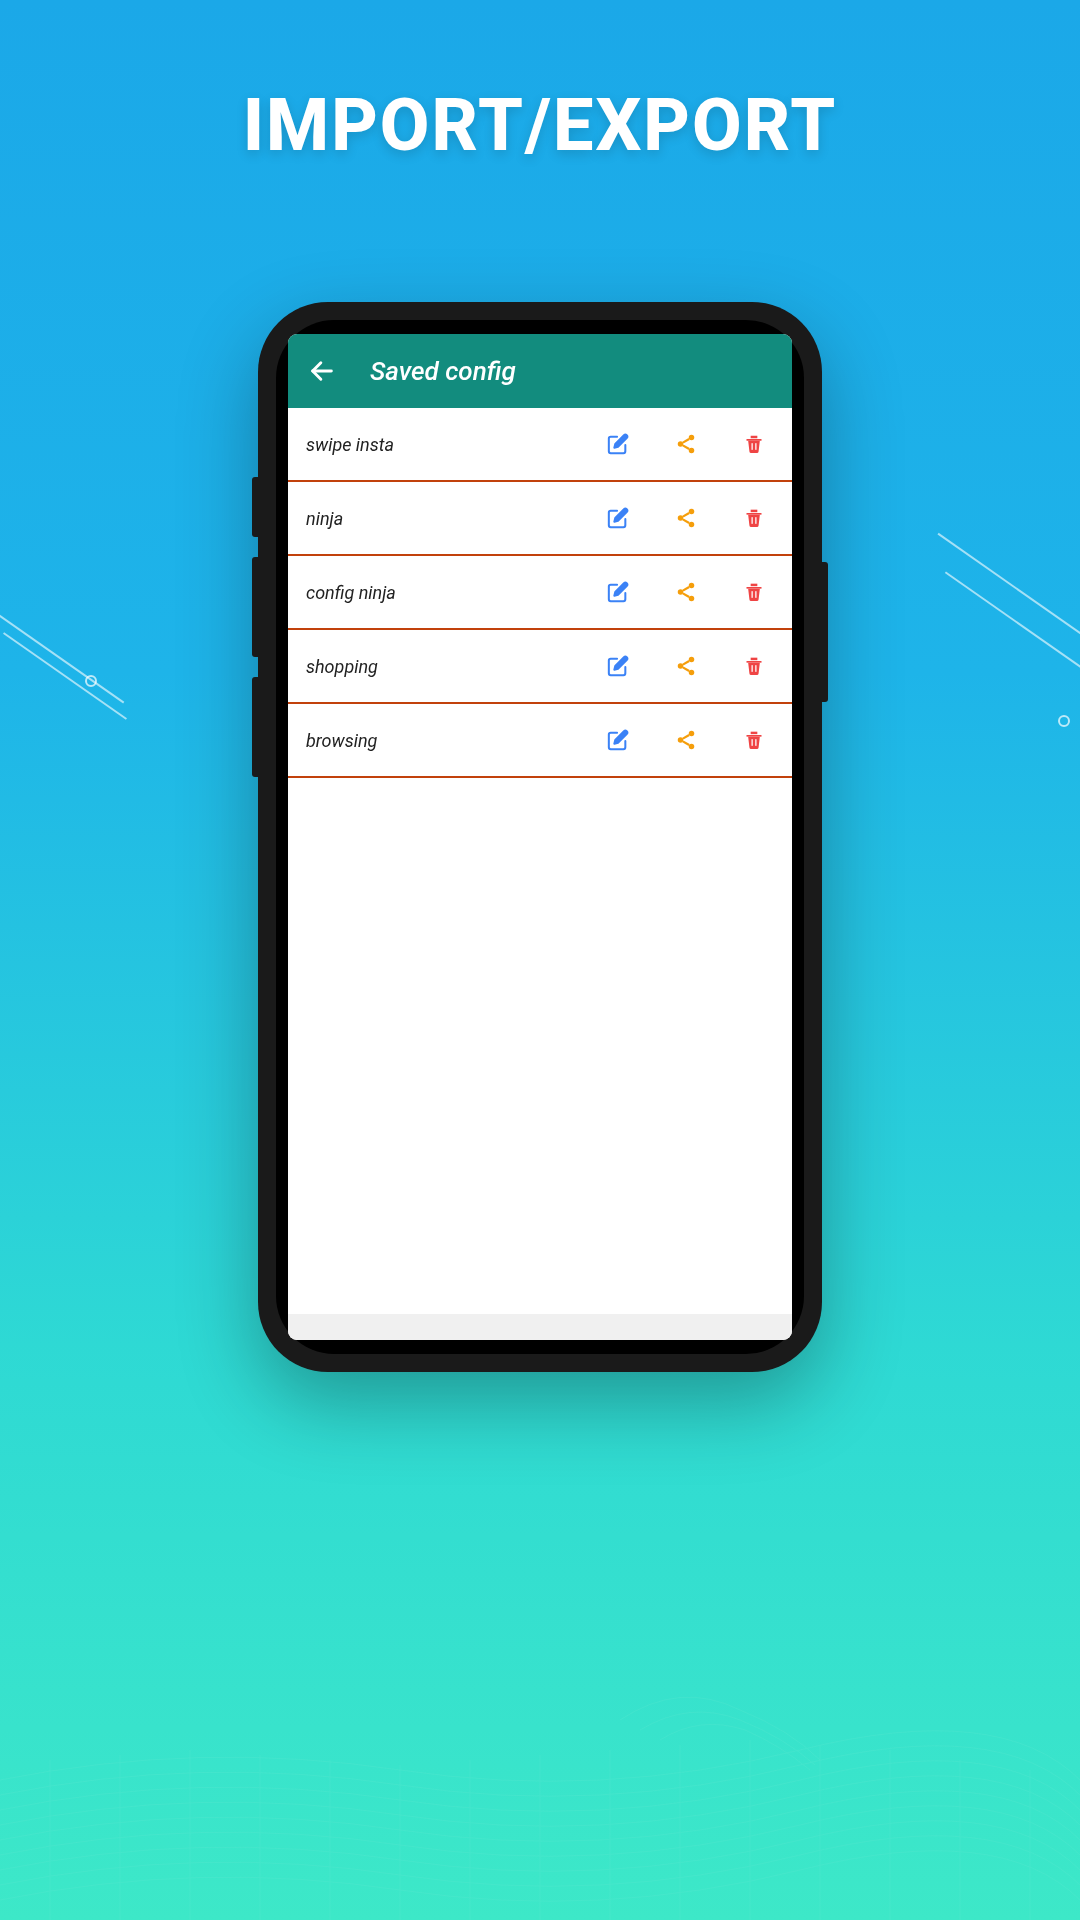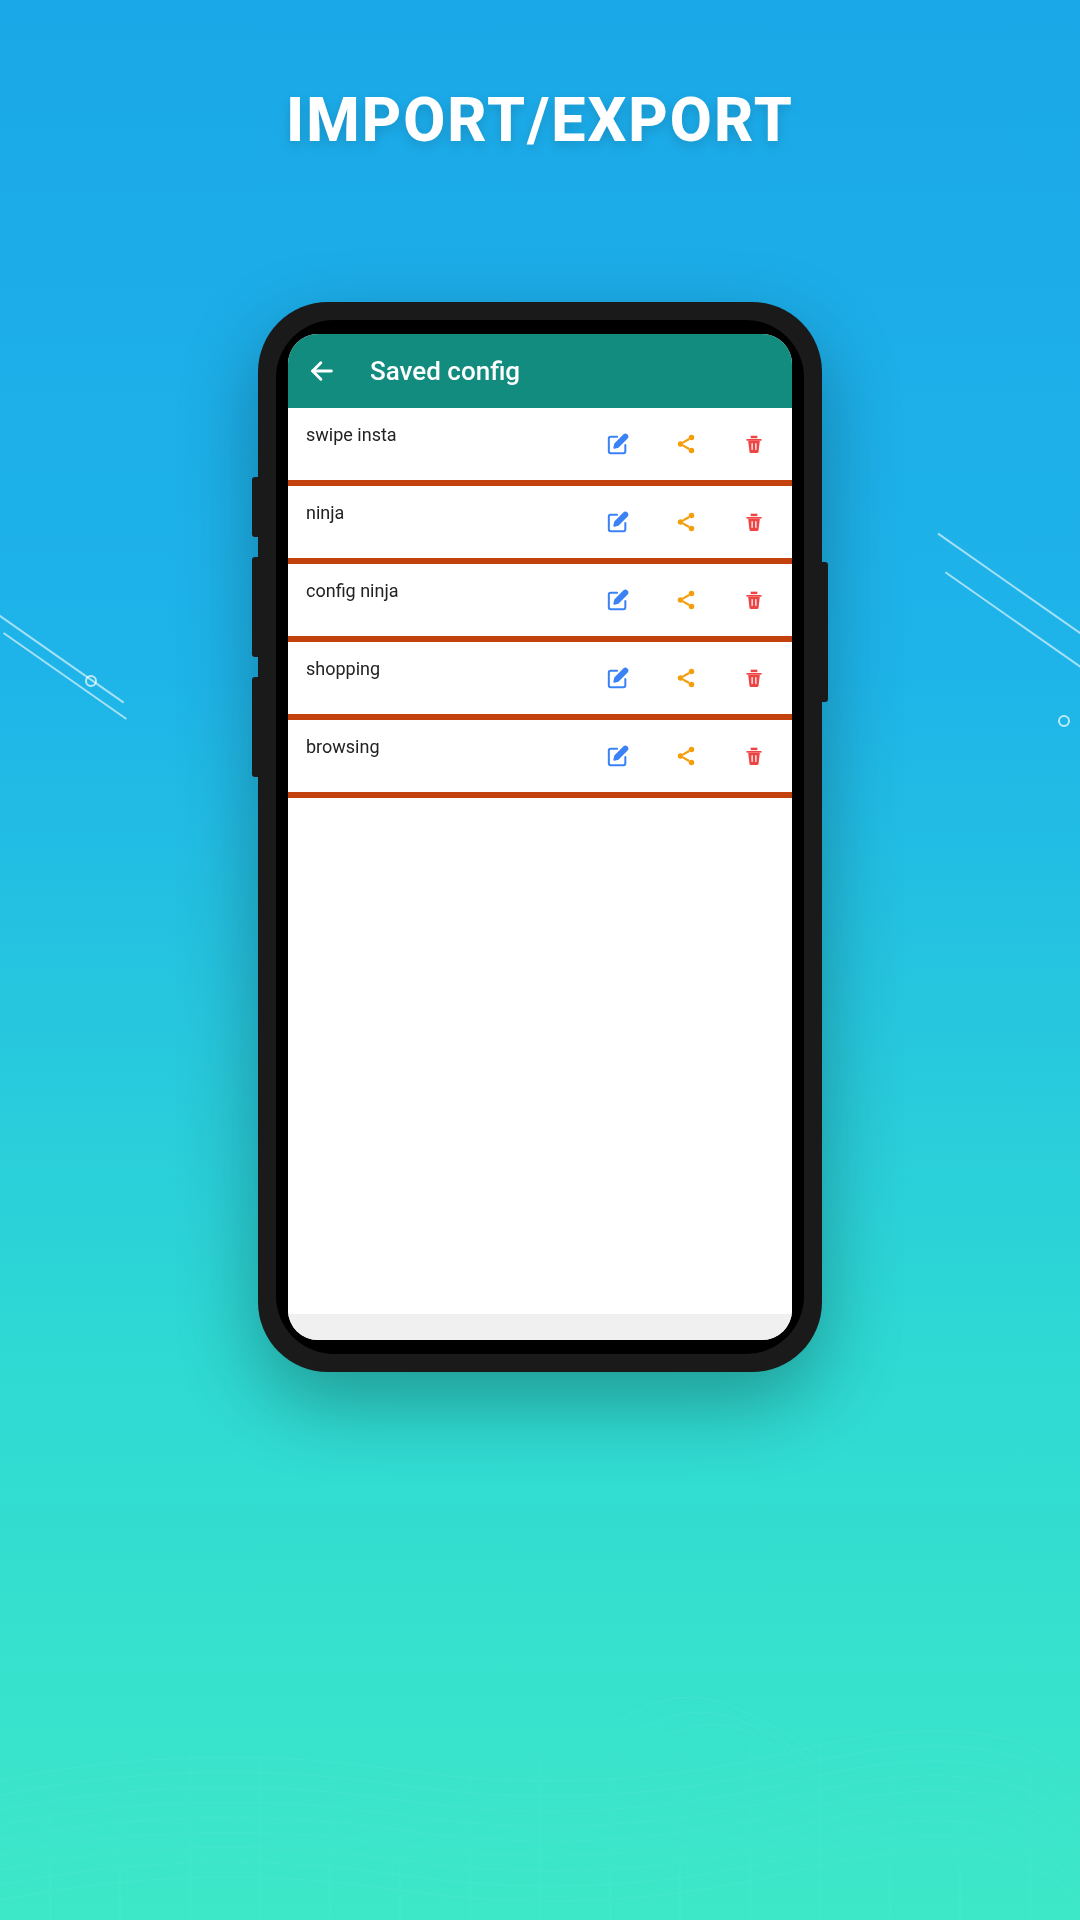--- a/index.html
+++ b/index.html
@@ -34,21 +34,21 @@
   border-radius: 50%;
 }
 
 .promo-title {
   position: absolute;
   top: 85px;
   left: 0;
   right: 0;
   text-align: center;
   color: #fff;
-  font-size: 61px;
+  font-size: 72px;
   font-weight: 800;
   letter-spacing: 2px;
   line-height: 1.15;
   text-shadow: 0 4px 12px rgba(0,0,0,0.15);
 }
 
 .phone-frame {
   position: absolute;
   top: 302px;
   left: 50%;
@@ -87,24 +87,25 @@
   width: 6px;
   height: 140px;
   background: #1a1a1a;
   border-radius: 0 3px 3px 0;
 }
 
 .screen {
   width: 100%;
   height: 100%;
   background: #fff;
-  border-radius: 30px;
+  border-radius: 9px;
   overflow: hidden;
   display: flex;
   flex-direction: column;
+  font-style: italic;
 }
 
 .app-header {
   background: #128c7e;
   color: #fff;
   height: 74px;
   display: flex;
   align-items: center;
   padding: 0 20px;
   gap: 34px;
@@ -125,22 +126,23 @@
 }
 
 .list-area {
   flex: 1;
   background: #fff;
   overflow-y: auto;
 }
 
 .config-row {
   display: flex;
+  align-items: center;
   padding: 16px 18px;
-  border-bottom: 6px solid #c2410c;
+  border-bottom: 2px solid #c2410c;
   gap: 8px;
 }
 
 .config-name {
   flex: 1;
   font-size: 18px;
   color: #222;
 }
 
 .icon-btn {

